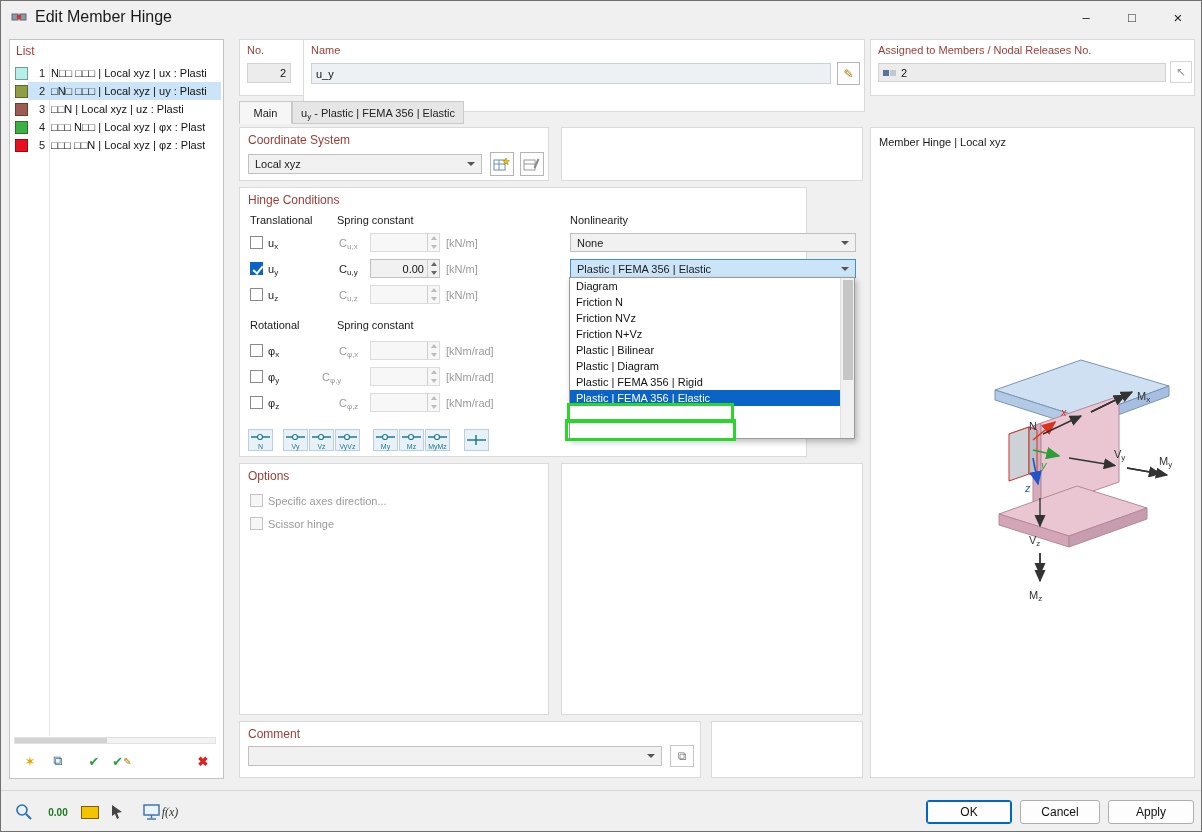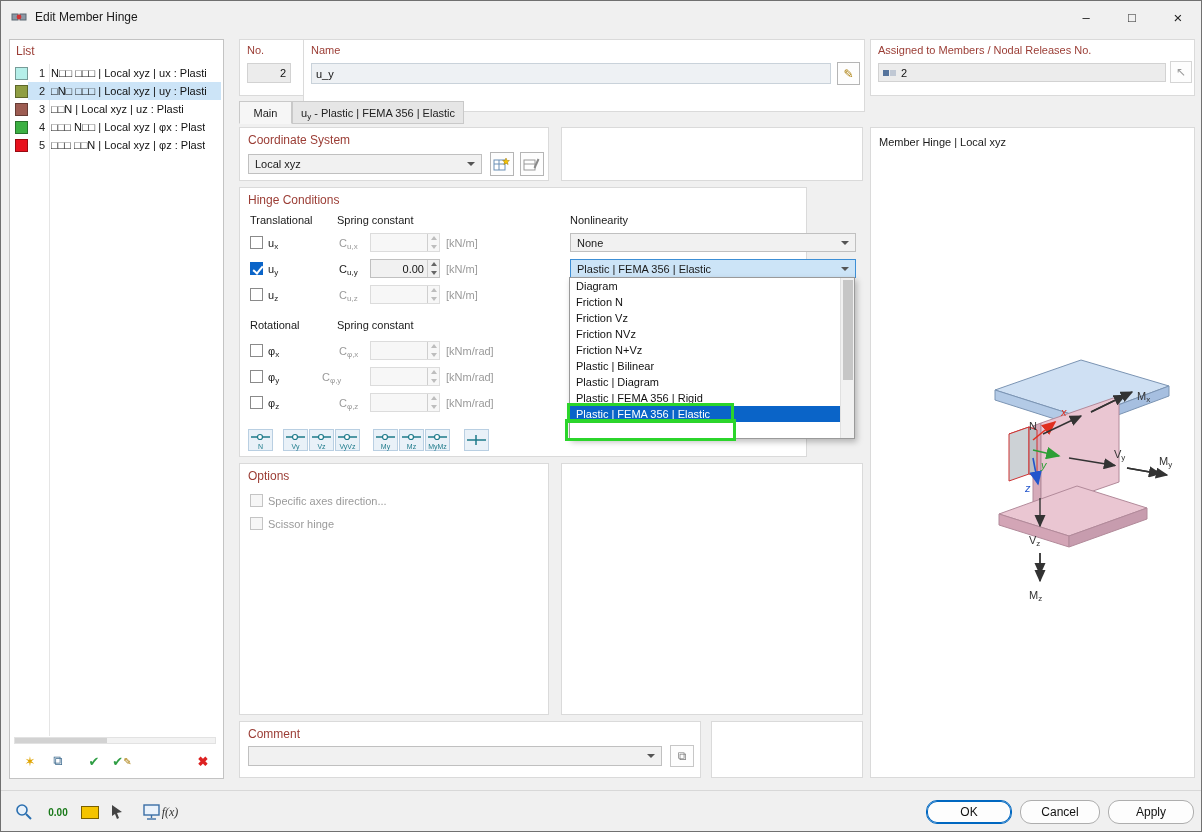--- a/index.html
+++ b/index.html
@@ -9,31 +9,31 @@
 
   .abs { position:absolute; }
   .panel { position:absolute; background:#ffffff; border:1px solid #dadada; }
   .seclabel { position:absolute; left:8px; top:5px; font-size:12px; color:#9b3d35; white-space:nowrap; }
   .lbl { position:absolute; font-size:11px; color:#1a1a1a; white-space:nowrap; }
   .gray { color:#9a9a9a; }
   .sub { font-size:8px; position:relative; top:2px; }
 
   
   .titlebar { position:absolute; left:0; top:0; width:100%; height:32px; background:#f0f0f0; }
-  .wintitle { position:absolute; left:34px; top:0; height:32px; line-height:32px; font-size:12px; color:#1a1a1a; }
+  .wintitle { position:absolute; left:34px; top:0; height:32px; line-height:32px; font-size:16px; color:#1a1a1a; }
   .winbtn { position:absolute; top:0; width:46px; height:32px; display:flex; align-items:center; justify-content:center; font-size:13px; color:#222; cursor:default; }
 
   
   .combo { position:absolute; background:#f1f1f1; border:1px solid #c0c0c0; font-size:11px; color:#1a1a1a; display:flex; align-items:center; padding:0 20px 0 6px; white-space:nowrap; overflow:hidden; cursor:default; }
   .combo .chev { position:absolute; right:6px; top:50%; margin-top:-2px; width:0; height:0; border-left:4px solid transparent; border-right:4px solid transparent; border-top:4px solid #555; }
   .combo.focused { background:#cce4f7; border-color:#3d8fd6; }
 
   
   .btn { position:absolute; background:#fdfdfd; border:1px solid #b5b5b5; display:flex; align-items:center; justify-content:center; font-size:12px; cursor:default; }
-  .pbtn { position:absolute; top:799px; height:24px; background:#fdfdfd; border:1px solid #aeaeae; border-radius:11px; font-size:12px; display:flex; align-items:center; justify-content:center; color:#111; }
+  .pbtn { position:absolute; top:799px; height:24px; background:#fdfdfd; border:1px solid #aeaeae; border-radius:3px; font-size:12px; display:flex; align-items:center; justify-content:center; color:#111; }
   .pbtn.default { border-color:#0067c0; box-shadow:inset 0 0 0 1px #0067c0; }
   .fbtn { position:absolute; top:798px; width:26px; height:26px; display:flex; align-items:center; justify-content:center; }
 
   
   .cb { position:absolute; width:13px; height:13px; background:#ffffff; border:1px solid #8a8a8a; }
   .cb.checked { background:#0a64c8; border-color:#0a64c8; }
   .cb.checked::after { content:""; position:absolute; left:4px; top:1px; width:4px; height:8px; border:solid #fff; border-width:0 2px 2px 0; transform:rotate(40deg); }
   .cb.disabled { border-color:#c4c4c4; background:#f6f6f6; }
 
   
@@ -472,21 +472,20 @@
 
       <line x1="157" y1="225" x2="157" y2="253" stroke="#333" stroke-width="1.4" marker-end="url(#ah)"></line>
       <line x1="157" y1="225" x2="157" y2="246" stroke="#333" stroke-width="1.4" marker-end="url(#ah)"></line>
       <text x="146" y="271" font-size="11" fill="#333"><tspan>M</tspan><tspan font-size="8" dy="2">z</tspan></text>
     </svg>
   </div>
 
   <div class="ddlist">
     <div class="dditem">Diagram</div>
     <div class="dditem">Friction N</div>
-    <div class="dditem">Friction Vz</div>
     <div class="dditem">Friction NVz</div>
     <div class="dditem">Friction N+Vz</div>
     <div class="dditem">Plastic | Bilinear</div>
     <div class="dditem">Plastic | Diagram</div>
     <div class="dditem">Plastic | FEMA 356 | Rigid</div>
     <div class="dditem selected">Plastic | FEMA 356 | Elastic</div>
     <div class="ddscroll">
       <div class="ddthumb"></div>
     </div>
   </div>

